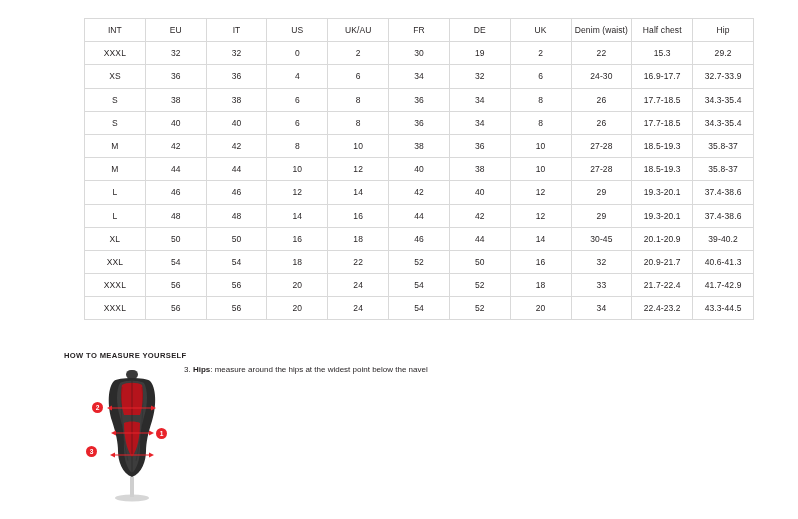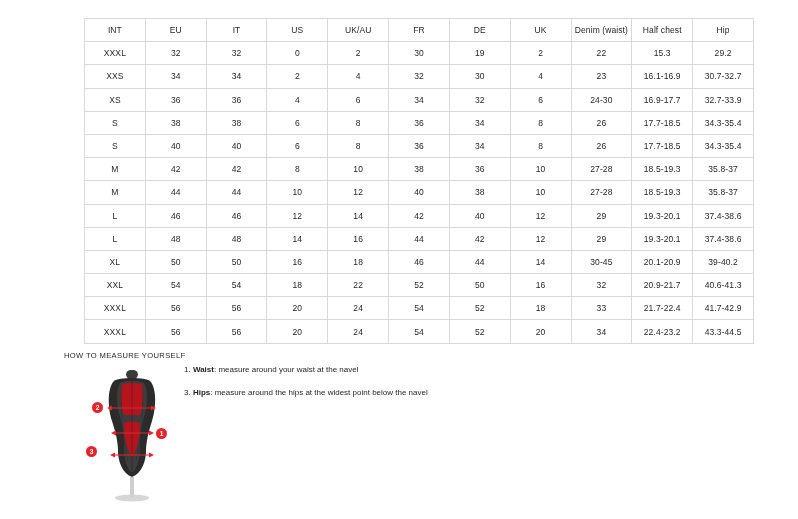--- a/index.html
+++ b/index.html
@@ -49,21 +49,21 @@
     font-size: 8.5px;
     font-weight: normal;
   }
 
   
   .measure-title {
     position: absolute;
     left: 64px;
     top: 351px;
     font-size: 7.6px;
-    font-weight: normal;
+    font-weight: bold;
     letter-spacing: 0.35px;
     color: #231f20;
   }
   .measure-block {
     position: absolute;
     left: 64px;
     top: 365px;
     width: 670px;
     height: 140px;
   }
@@ -143,33 +143,20 @@
             <td>0</td>
             <td>2</td>
             <td>30</td>
             <td>19</td>
             <td>2</td>
             <td>22</td>
             <td>15.3</td>
             <td>29.2</td>
           </tr>
           <tr>
-            <td>XXS</td>
-            <td>34</td>
-            <td>34</td>
-            <td>2</td>
-            <td>4</td>
-            <td>32</td>
-            <td>30</td>
-            <td>4</td>
-            <td>23</td>
-            <td>16.1-16.9</td>
-            <td>30.7-32.7</td>
-          </tr>
-          <tr>
             <td>XS</td>
             <td>36</td>
             <td>36</td>
             <td>4</td>
             <td>6</td>
             <td>34</td>
             <td>32</td>
             <td>6</td>
             <td>24-30</td>
             <td>16.9-17.7</td>
@@ -350,18 +337,17 @@
         <path d="M46 90 L51 87.6 L51 92.4 Z" fill="#e8232a"></path>
         <path d="M90 90 L85 87.6 L85 92.4 Z" fill="#e8232a"></path>
       </svg>
 
       <div class="badge badge-1">1</div>
       <div class="badge badge-2">2</div>
       <div class="badge badge-3">3</div>
     </div>
 
     <div class="steps" id="steps-list">
-        <div class="step"><span class="num">1.</span> <b>Waist</b><span>: measure around your waist at the navel</span></div>
         <div class="step"><span class="num">3.</span> <b>Hips</b><span>: measure around the hips at the widest point below the navel</span></div>
       </div>
   </div>
 
 </div>
 
 </body></html>

